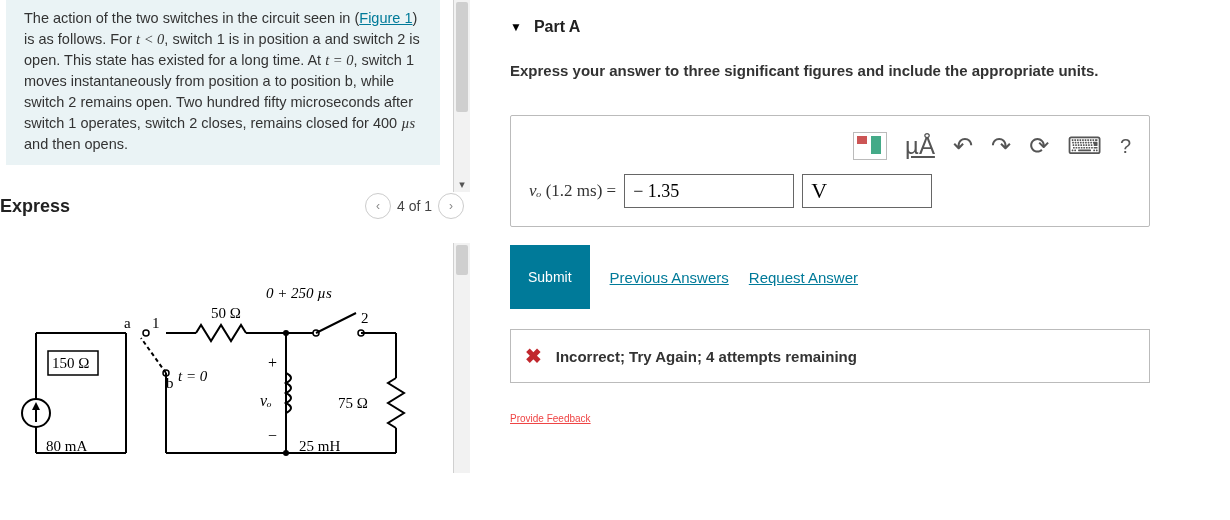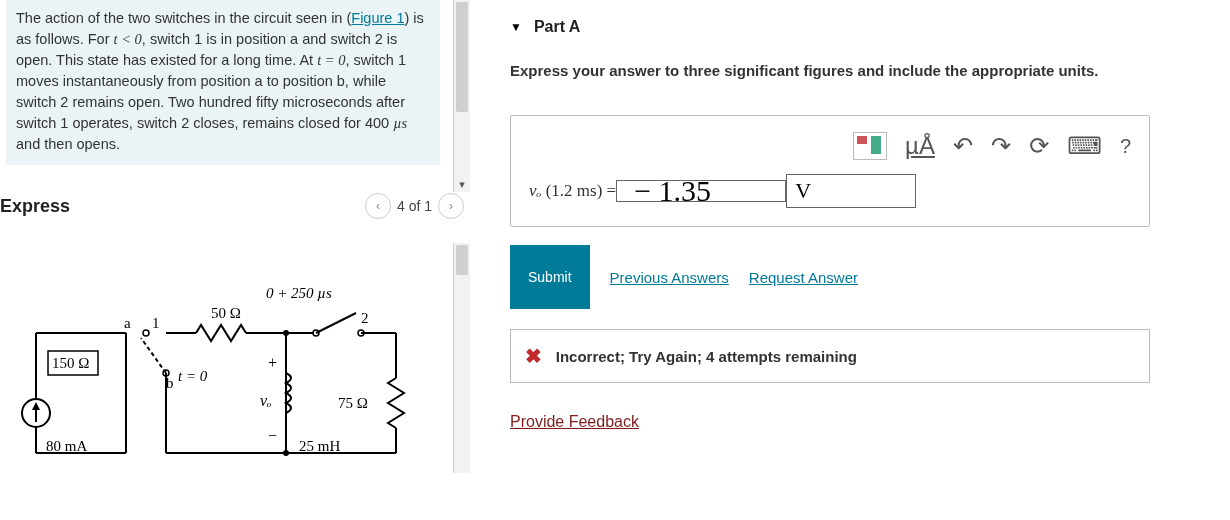--- a/index.html
+++ b/index.html
@@ -1,19 +1,19 @@
 <!DOCTYPE html>
 <html><head>
 <meta charset="utf-8">
 <style>
   html,body{margin:0;padding:0;font-family:Arial,Helvetica,sans-serif;font-size:14px;color:#333;background:#fff}
   .wrap{display:flex;width:1230px;height:520px;box-sizing:border-box}
   .left{width:470px;padding:0 0 0 0;position:relative;box-sizing:border-box}
   .right{flex:1;padding:18px 0 0 40px;box-sizing:border-box}
-  .problem{background:#eaf3f5;padding:8px 10px 10px 10px;margin:0 30px 0 6px;line-height:1.45;font-size:14.5px}
+  .problem{background:#eaf3f5;padding:8px 10px 10px 18px;margin:0 30px 0 6px;line-height:1.45;font-size:14.5px}
   .problem a{color:#007a99;text-decoration:underline}
   .scrollbar{position:absolute;right:0;top:0;width:16px;height:192px;background:#f2f2f2;border-left:1px solid #d0d0d0}
   .scrollthumb{position:absolute;right:2px;top:2px;width:12px;height:110px;background:#cfcfcf;border-radius:2px}
   .scrollarrow{position:absolute;right:0;width:16px;height:16px;color:#555;font-size:11px;text-align:center;line-height:16px}
   .figure-header{display:flex;justify-content:space-between;align-items:center;margin:28px 6px 0 0}
   .figure-title{font-size:18px;font-weight:bold;color:#222}
   .pager{display:flex;align-items:center;gap:6px;color:#444;font-size:14px}
   .pager-btn{width:24px;height:24px;border:1px solid #ccc;border-radius:50%;background:#fff;display:inline-flex;align-items:center;justify-content:center;color:#888;font-size:12px}
   .figure-body{margin-top:24px;border-top:0;position:relative;height:230px}
   .fig-scroll{position:absolute;right:0;top:0;width:16px;height:230px;background:#f2f2f2;border-left:1px solid #d0d0d0}
@@ -22,32 +22,32 @@
   
   .part-header{display:flex;align-items:center;gap:12px;margin-bottom:26px}
   .caret{color:#000;font-size:12px}
   .part-title{font-size:16px;font-weight:bold;color:#222}
   .prompt{font-family:"Times New Roman",serif;font-size:16px;margin-bottom:10px}
   .prompt .mi{font-style:italic}
   .instr{font-weight:bold;font-size:15px;margin-bottom:36px}
   .answer-outer{border:1px solid #bbb;border-radius:2px;padding:16px 18px 18px 18px;width:640px;box-sizing:border-box}
   .toolbar{display:flex;justify-content:flex-end;gap:18px;align-items:center;margin-bottom:14px}
   .tool-btn{color:#555;font-size:24px;display:inline-flex;align-items:center;justify-content:center}
-  .answer-row{display:flex;align-items:center;}
+  .answer-row{display:flex;align-items:center;gap:8px}
   .answer-label{font-family:"Times New Roman",serif;font-size:17px}
   .answer-label .mi{font-style:italic}
-  .in-val{font-family:"Times New Roman",serif;font-size:30px;border:1px solid #666;padding:4px 17px;width:170px;height:22px;box-sizing:border-box}
+  .in-val{font-family:"Times New Roman",serif;font-size:18px;border:1px solid #666;padding:4px 8px;width:170px;height:34px;box-sizing:border-box}
   .in-unit{font-family:"Times New Roman",serif;font-size:22px;border:1px solid #666;padding:4px 8px;width:130px;height:34px;box-sizing:border-box}
   .btnrow{margin-top:18px;display:flex;align-items:center;gap:20px}
   .submit{background:#007a99;color:#fff;border:none;padding:24px 18px;font-size:14px;cursor:pointer}
   .linkish{color:#007a99;text-decoration:underline;font-size:15px;cursor:pointer}
   .feedback{border:1px solid #bbb;margin-top:20px;padding:14px 14px;width:640px;box-sizing:border-box;display:flex;align-items:center;gap:14px}
   .x-icon{color:#c1272d;font-weight:bold;font-size:20px}
   .feedback-text{font-weight:bold;font-size:15px}
-  .provide{color:#7f1d1d;text-decoration:underline;font-size:16px;margin-top:30px;display:inline-block}
+  .provide{color:#ef4444;text-decoration:underline;font-size:10px;margin-top:30px;display:inline-block}
   .tmpl{position:absolute;width:32px;height:26px;border:1px solid #bbb;background:#fff}
   .tmpl .bar{position:absolute;background:#c55}
   svg text{font-family:"Times New Roman",serif}
 </style>
 </head>
 <body>
 
 <div class="wrap">
   <div class="left">
     <div class="problem">

